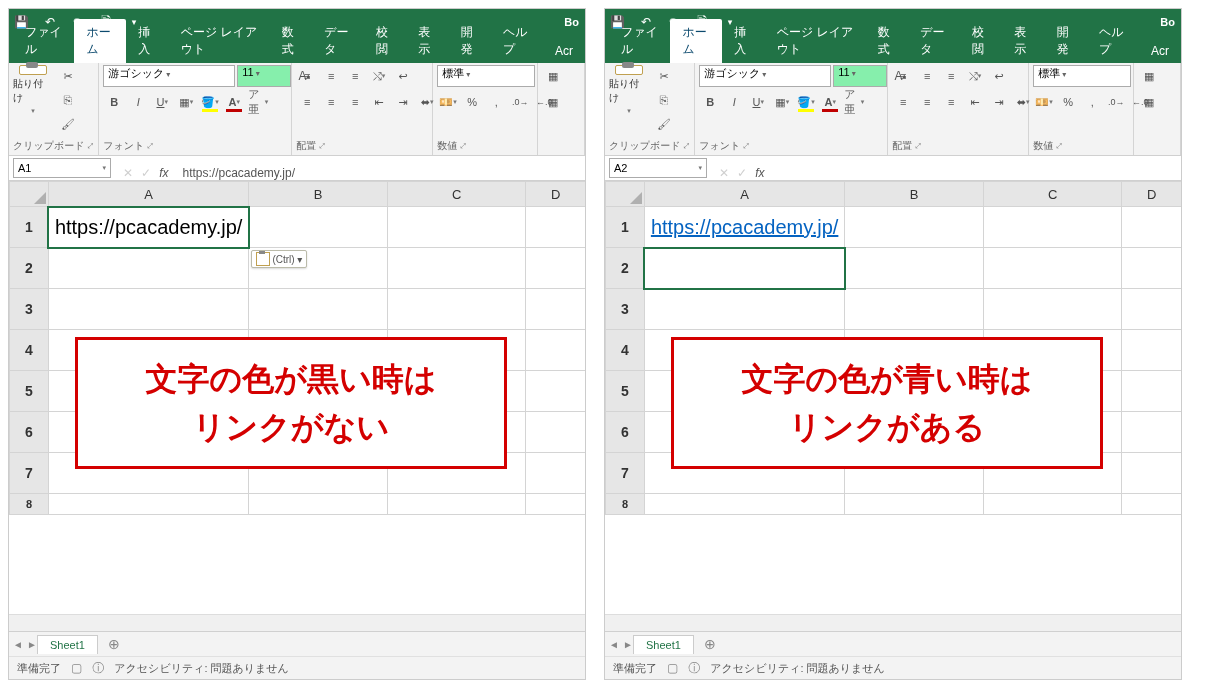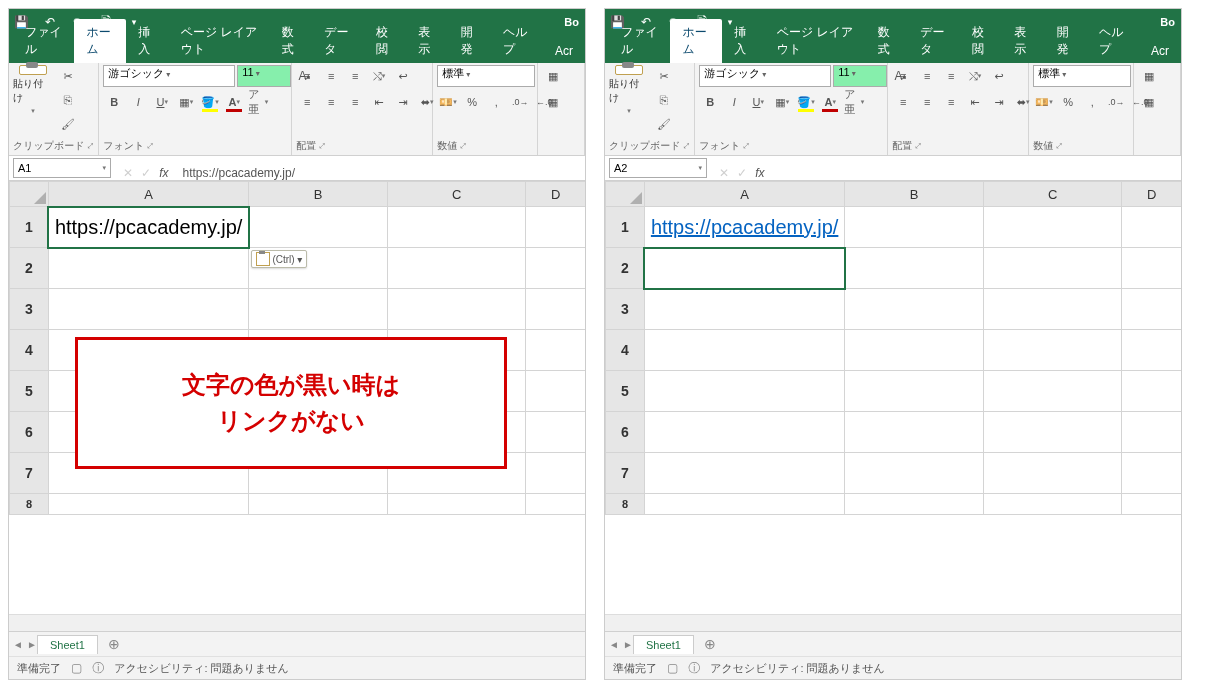--- a/index.html
+++ b/index.html
@@ -106,21 +106,21 @@
 .paste-badge .pi{ width:12px;height:12px;background:#fff;border:1px solid #c0a050; position:relative;}
 .paste-badge .pi::before{content:"";position:absolute;top:-2px;left:2px;width:6px;height:3px;background:#888;}
 
 
 .annotation {
   position:absolute;
   border:3px solid #d40000;
   background:#fff;
   color:#d40000;
   font-weight:bold;
-  font-size:24px;
+  font-size:32px;
   display:flex; align-items:center; justify-content:center;
   text-align:center; line-height:1.5;
   padding: 8px;
 }
 
 
 .sheet-bar { height:24px; background:#f3f3f3; border-top:1px solid #d0d0d0; display:flex; align-items:center; font-size:11px; padding-left:28px; gap:4px; position:relative;}
 .sheet-bar .arrows { position:absolute; left:4px; color:#888; font-size:10px; display:flex; gap:4px;}
 .sheet-tab { background:#fff; border:1px solid #ccc; border-bottom:none; padding:3px 12px; color:#217346;}
 .sheet-add { color:#888; font-size:14px; padding:0 6px;}
@@ -566,20 +566,22 @@
           </tr>
       <tr class="row-short">
             <th class="rowhead">8</th>
             <td></td>
             <td></td>
             <td></td>
             <td style="border-right:none"></td>
           </tr>
     </tbody>
       </table>
+    <div class="annotation" style="left:66px;top:156px;width:410px;height:110px;white-space:pre-line">文字の色が青い時は
+リンクがある</div>
   </div>
   <div class="hscroll"></div>
   <div class="sheet-bar">
     <div class="arrows">
         <span>◄</span>
         <span>►</span>
       </div>
     <div class="sheet-tab">Sheet1</div>
     <div class="sheet-add">⊕</div>
   </div>

